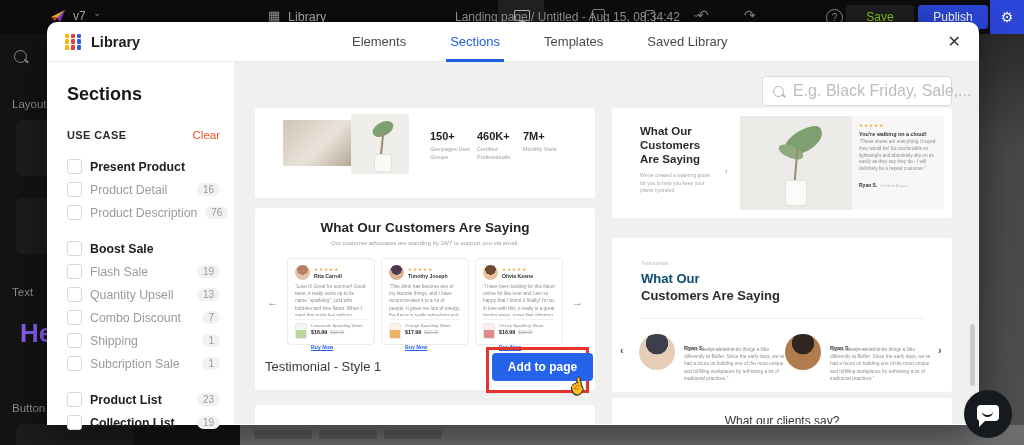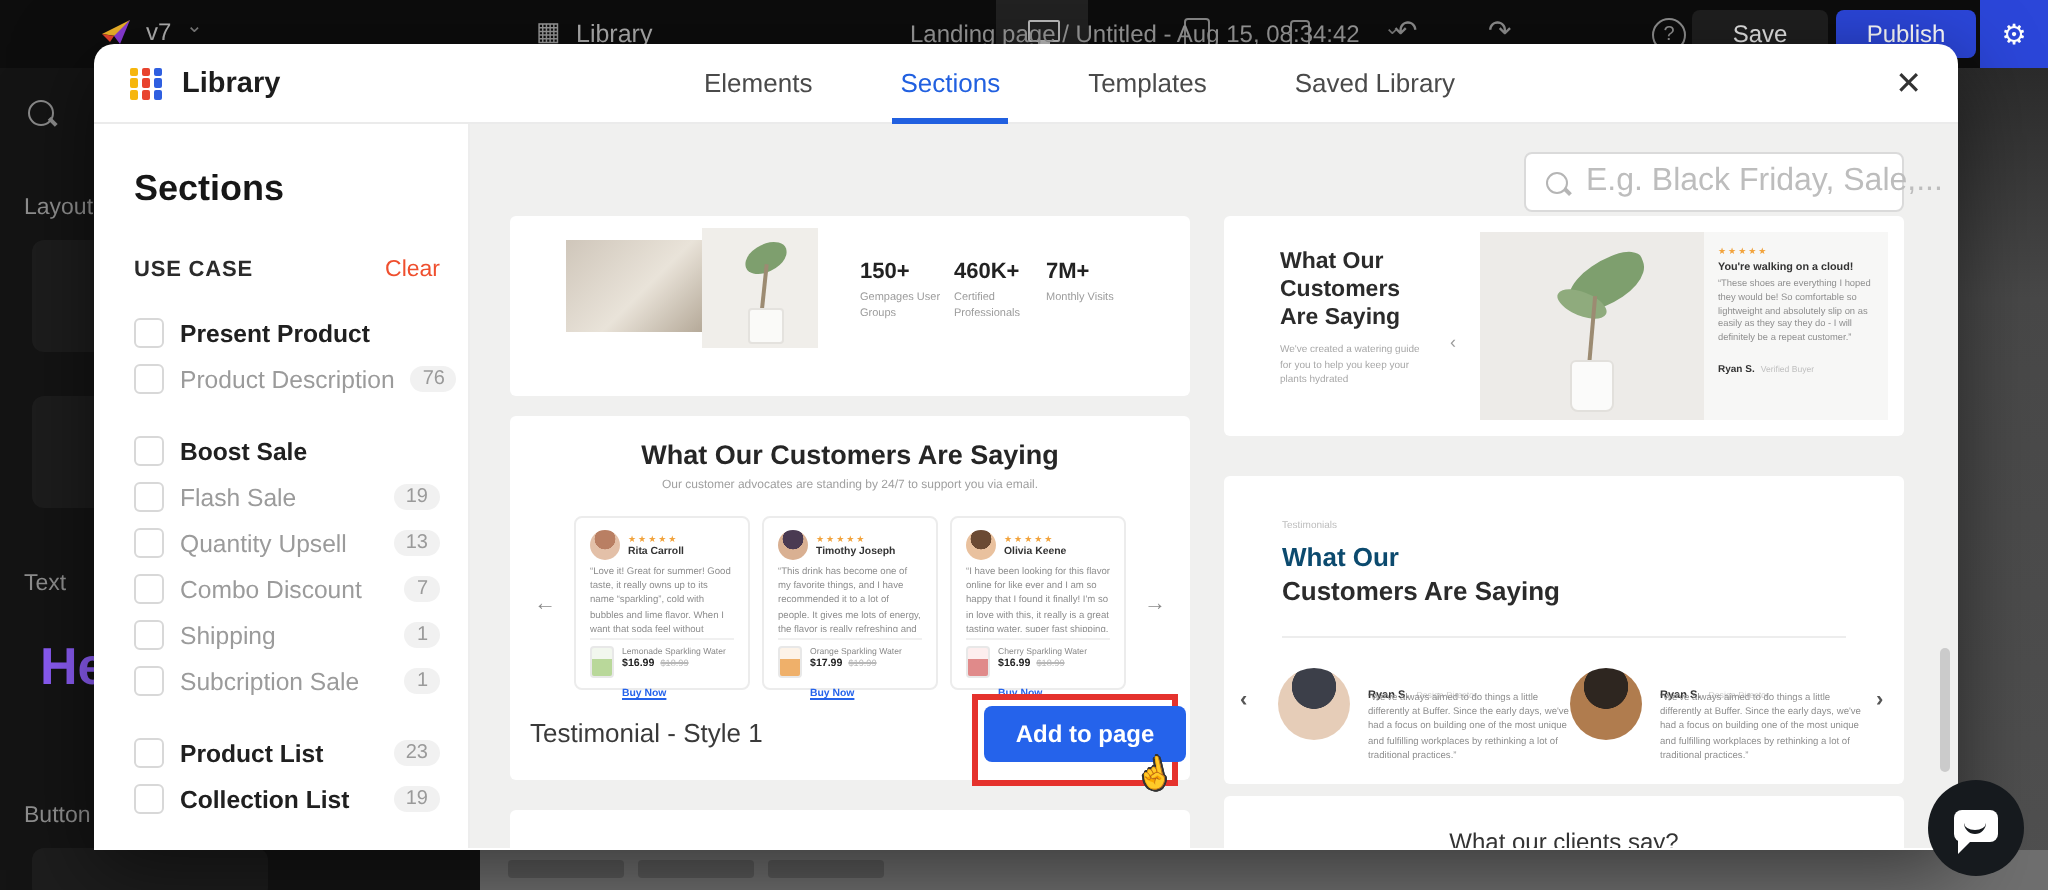--- a/index.html
+++ b/index.html
@@ -19,21 +19,21 @@
   .icon-monitor::after{content:"";position:absolute;left:4px;top:10px;width:6px;height:1.5px;background:#bdbdbd;}
   .icon-tablet{position:absolute;left:592px;top:9px;width:11px;height:14px;border:1.5px solid #8a8a8a;border-radius:2px;}
   .icon-mobile{position:absolute;left:645px;top:10px;width:8px;height:13px;border:1.5px solid #8a8a8a;border-radius:2px;}
   .icon-undo,.icon-redo{position:absolute;top:7px;font-size:14px;color:#8f8f8f;}
   .icon-undo{left:697px;} .icon-redo{left:744px;}
   .tb-breadcrumb{position:absolute;left:455px;top:10px;font-size:12px;color:#9c9c9c;white-space:nowrap;}
   .tb-bc-caret{position:absolute;left:692px;top:8px;font-size:10px;color:#7e7e7e;}
   .tb-help{position:absolute;left:826px;top:9px;width:15px;height:15px;border:1.3px solid #8f8f8f;border-radius:50%;
            color:#8f8f8f;font-size:10px;line-height:15px;text-align:center;}
   .tb-save{position:absolute;left:846px;top:5px;width:68px;height:24px;background:#1f1f1f;border-radius:4px;
-           color:#e5e5e5;font-size:12px;line-height:24px;text-align:center;}
+           color:#84cc16;font-size:12px;line-height:24px;text-align:center;}
   .tb-publish{position:absolute;left:918px;top:5px;width:70px;height:24px;background:#2b46d9;border-radius:4px;
            color:#fff;font-size:12px;line-height:24px;text-align:center;}
   .tb-geartile{position:absolute;left:990px;top:0;width:34px;height:34px;background:#2b46d9;color:#fff;
            font-size:14px;line-height:34px;text-align:center;}
 
   
   .ed-left{position:absolute;left:0;top:34px;width:250px;height:411px;background:#141414;}
   .ed-search{position:absolute;left:14px;top:16px;width:11px;height:11px;border:1.6px solid #8a8a8a;border-radius:50%;}
   .ed-search::after{content:"";position:absolute;left:9px;top:9px;width:5px;height:1.6px;background:#8a8a8a;transform:rotate(45deg);}
   .ed-label{position:absolute;font-size:11.5px;color:#8f8f8f;}
@@ -246,20 +246,25 @@
           <span class="f-use">USE CASE</span>
           <span class="f-clear">Clear</span>
         </div>
         <div class="f-list">
           <div class="f-row strong">
               <span class="f-check"></span>
               <span class="f-label">Present Product</span>
             </div>
           <div class="f-row">
               <span class="f-check"></span>
+              <span class="f-label">Product Detail</span>
+              <span class="f-badge">16</span>
+            </div>
+          <div class="f-row">
+              <span class="f-check"></span>
               <span class="f-label">Product Description</span>
               <span class="f-badge">76</span>
             </div>
           <div class="f-row strong gap">
               <span class="f-check"></span>
               <span class="f-label">Boost Sale</span>
             </div>
           <div class="f-row">
               <span class="f-check"></span>
               <span class="f-label">Flash Sale</span>

